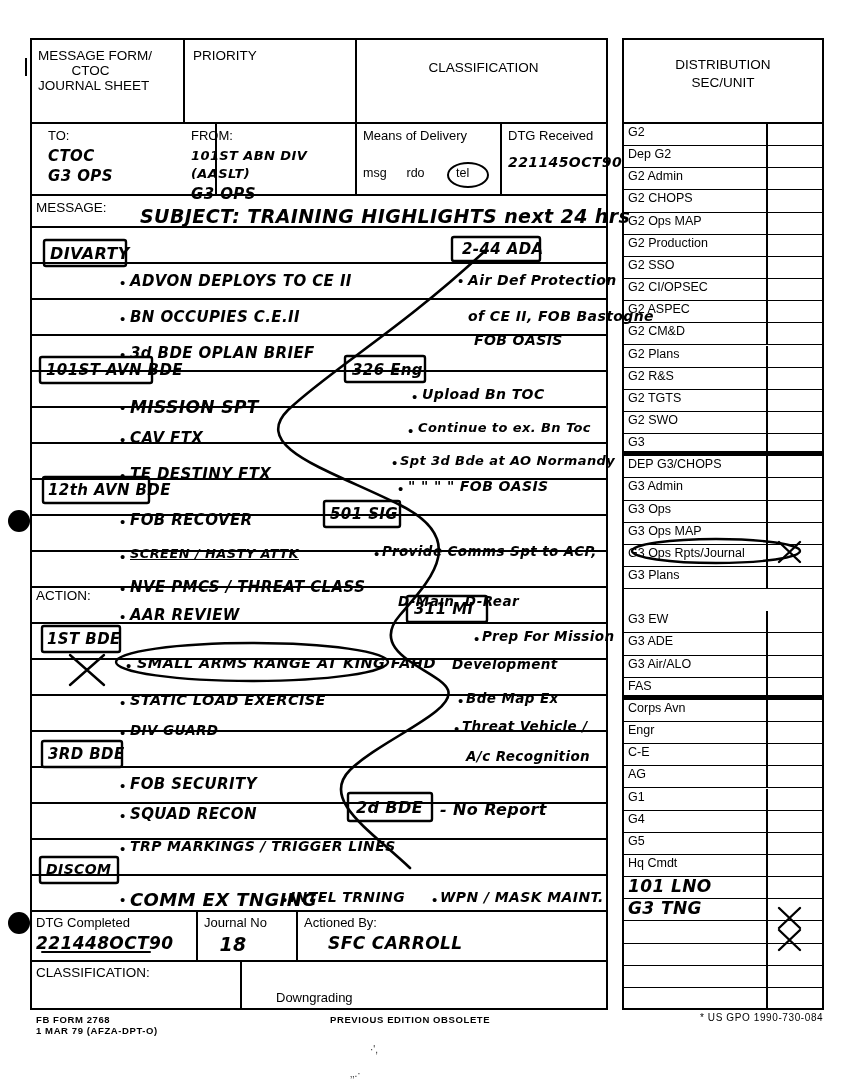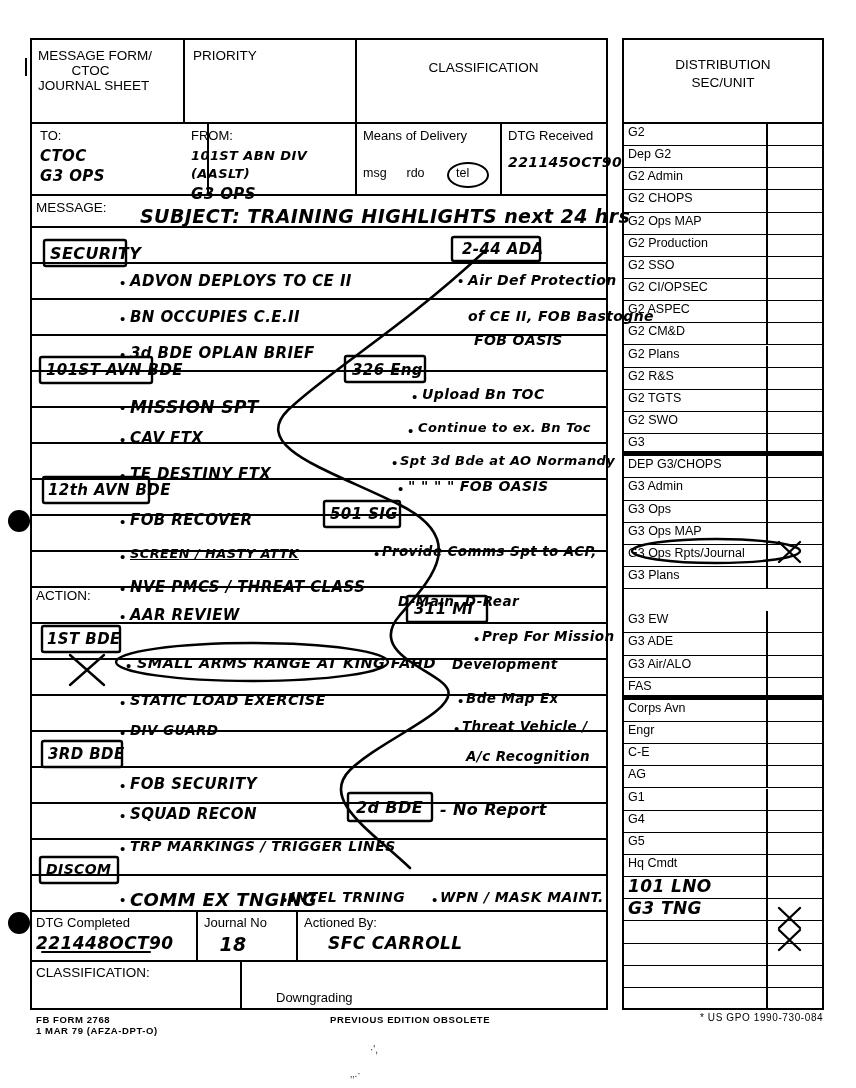--- a/index.html
+++ b/index.html
@@ -21,21 +21,21 @@
   #hdr-msgform{left:0;width:155px;border-right:2px solid #000;}
   #hdr-priority{left:155px;width:172px;border-right:2px solid #000;}
   #hdr-class{left:327px;width:251px;text-align:center;padding-top:22px;}
   #hdr-msgform .l1{display:block;}
   #hdr-msgform .l2{display:block;text-align:center;padding-right:34px;}
   #hdr-msgform .l3{display:block;}
 
   
   #addr-row{position:absolute;left:30px;top:124px;width:578px;height:72px;border-bottom:2px solid #000;box-sizing:border-box;}
   .addr-cell{position:absolute;top:0;height:72px;box-sizing:border-box;font-size:13px;padding:4px 4px 0 6px;}
-  #addr-to{left:4px;width:175px;border-right:2px solid #000;}
+  #addr-to{left:12px;width:175px;border-right:2px solid #000;}
   #addr-from{left:155px;width:172px;border-right:2px solid #000;}
   #addr-mod{left:327px;width:145px;border-right:2px solid #000;}
   #addr-dtg{left:472px;width:106px;}
 
   .addr-hand{font-size:15px;margin-top:4px;line-height:18px;}
   .mod-opts{position:absolute;left:6px;top:42px;width:138px;font-size:12.5px;}
   .mod-opts span{display:inline-block;}
   .mod-msg{width:40px;}
   .mod-rdo{width:46px;}
   .mod-tel{position:relative;}
@@ -392,21 +392,21 @@
 
     </g>
 
     <path d="M26 58 L26 76" stroke="#000" stroke-width="2" fill="none"></path>
   </svg>
 
   <div>
 
     <div class="hand" style="position:absolute;left:140px;top:205px;font-size:19px;">SUBJECT:  TRAINING HIGHLIGHTS next 24 hrs</div>
 
-    <div class="hand" style="position:absolute;left:50px;top:244px;font-size:16px;">SECURITY</div>
+    <div class="hand" style="position:absolute;left:50px;top:244px;font-size:16px;">DIVARTY</div>
     <div class="hand" style="position:absolute;left:130px;top:272px;font-size:15px;">ADVON DEPLOYS TO CE II</div>
     <div class="hand" style="position:absolute;left:130px;top:308px;font-size:15px;">BN OCCUPIES C.E.II</div>
     <div class="hand" style="position:absolute;left:130px;top:344px;font-size:15px;">3d BDE OPLAN BRIEF</div>
 
     <div class="hand" style="position:absolute;left:462px;top:240px;font-size:15px;">2-44 ADA</div>
     <div class="hand" style="position:absolute;left:468px;top:272px;font-size:14px;">Air Def Protection</div>
     <div class="hand" style="position:absolute;left:468px;top:308px;font-size:14px;">of CE II, FOB Bastogne</div>
     <div class="hand" style="position:absolute;left:474px;top:332px;font-size:14px;">FOB OASIS</div>
 
     <div class="hand" style="position:absolute;left:46px;top:361px;font-size:15px;">101ST AVN BDE</div>

